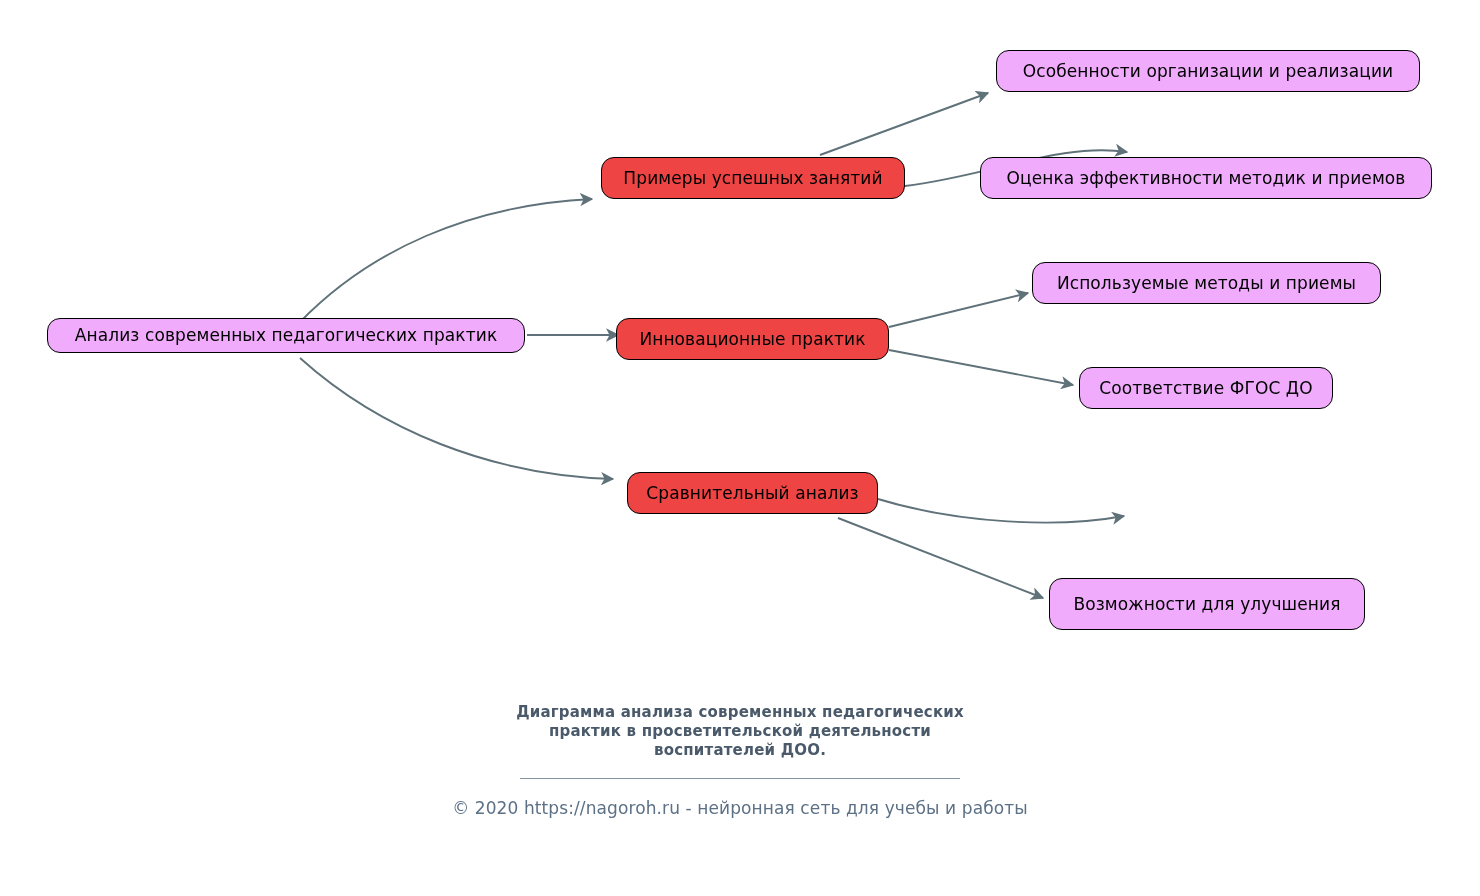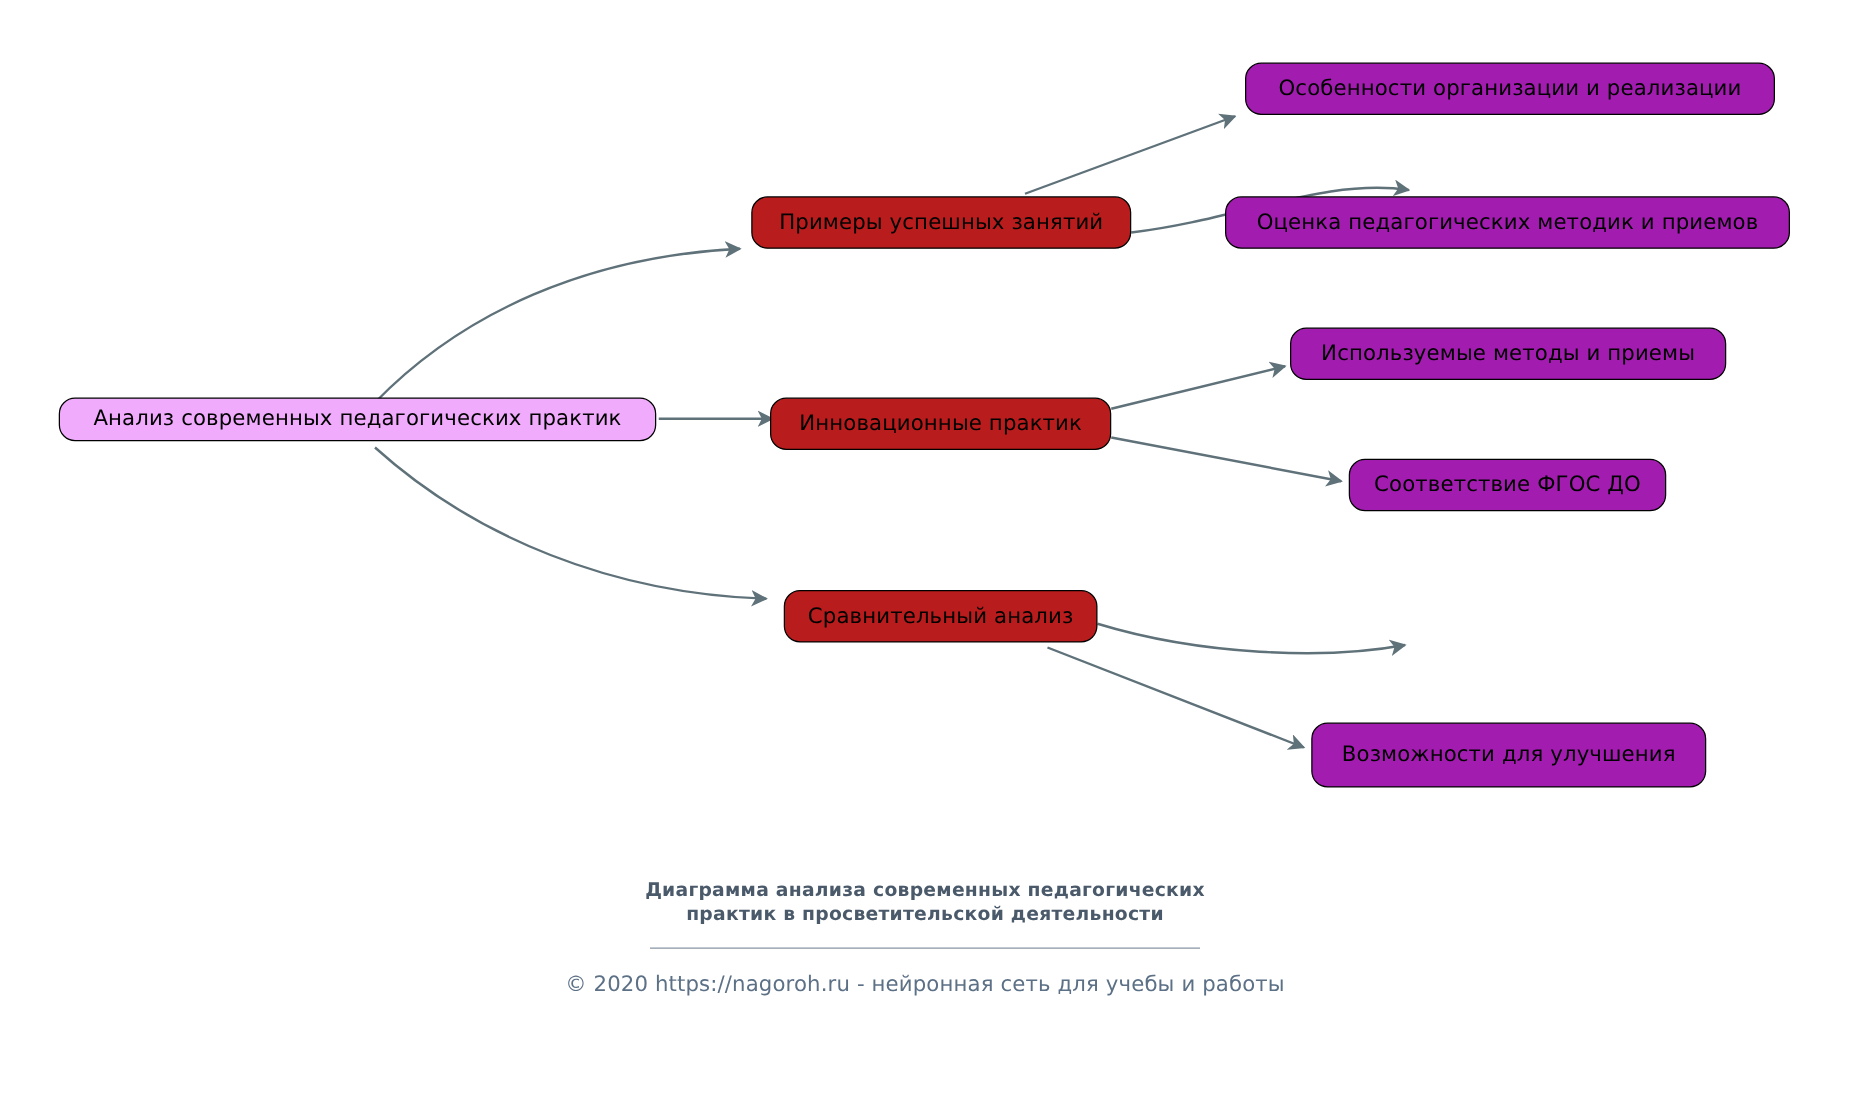--- a/index.html
+++ b/index.html
@@ -42,24 +42,24 @@
     font-weight: 400;
     letter-spacing: 0.1px;
     white-space: nowrap;
     padding: 0 14px;
     line-height: 1;
   }
   .node-root {
     background: #f0abfc;
   }
   .node-branch {
-    background: #b91c1c;
+    background: #ef4444;
   }
   .node-leaf {
-    background: #a21caf;
+    background: #f0abfc;
   }
 
   
   #caption-block {
     position: absolute;
     left: 0;
     top: 703px;
     width: 1480px;
     text-align: center;
   }
@@ -132,38 +132,39 @@
 
   <div class="node node-branch" style="left:627px; top:472px; width:251px; height:42px;">
     <span>Сравнительный анализ</span>
   </div>
 
   <div class="node node-leaf" style="left:996px; top:50px; width:424px; height:42px;">
     <span>Особенности организации и реализации</span>
   </div>
 
   <div class="node node-leaf" style="left:980px; top:157px; width:452px; height:42px;">
-    <span>Оценка педагогических методик и приемов</span>
+    <span>Оценка эффективности методик и приемов</span>
   </div>
 
   <div class="node node-leaf" style="left:1032px; top:262px; width:349px; height:42px;">
     <span>Используемые методы и приемы</span>
   </div>
 
   <div class="node node-leaf" style="left:1079px; top:367px; width:254px; height:42px;">
     <span>Соответствие ФГОС ДО</span>
   </div>
 
 
   <div class="node node-leaf" style="left:1049px; top:578px; width:316px; height:52px;">
     <span>Возможности для улучшения</span>
   </div>
 
   <div id="caption-block">
     <div id="caption-title">
       <div>Диаграмма анализа современных педагогических</div>
       <div>практик в просветительской деятельности</div>
+      <div>воспитателей ДОО.</div>
     </div>
     <div id="caption-rule"></div>
     <div id="caption-footer">© 2020 https://nagoroh.ru - нейронная сеть для учебы и работы</div>
   </div>
 
 </div>
 
 </body></html>

